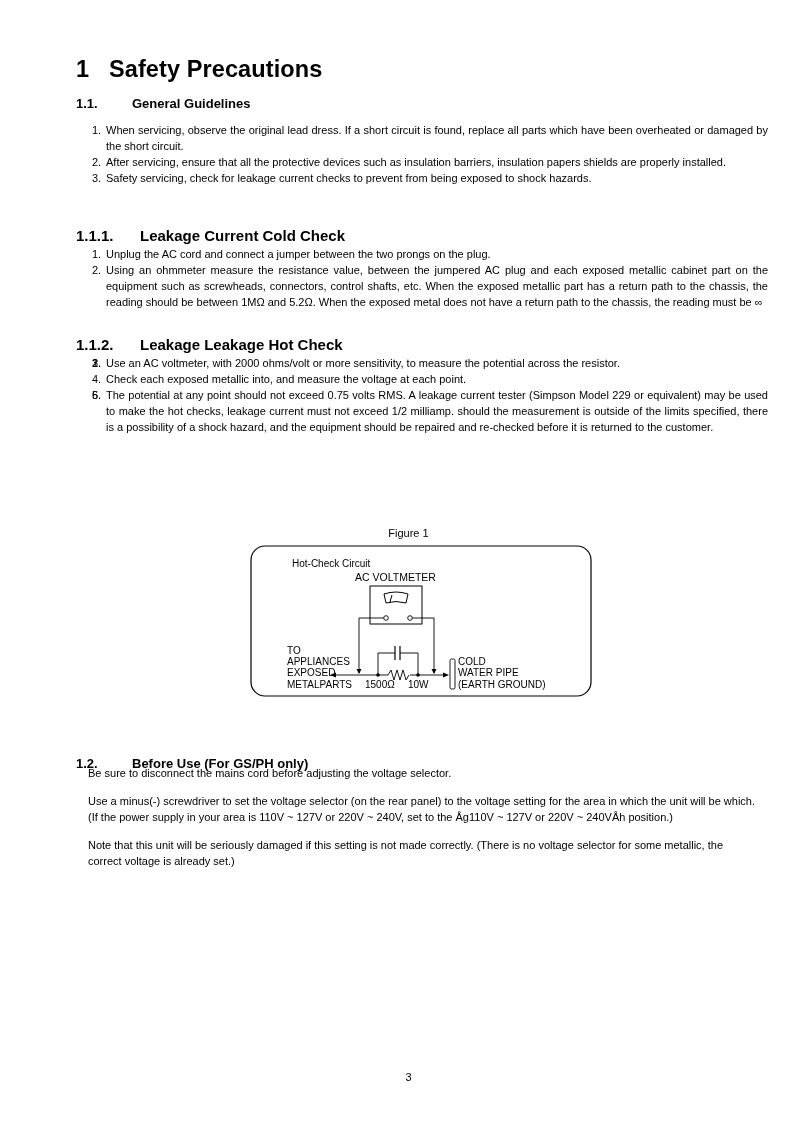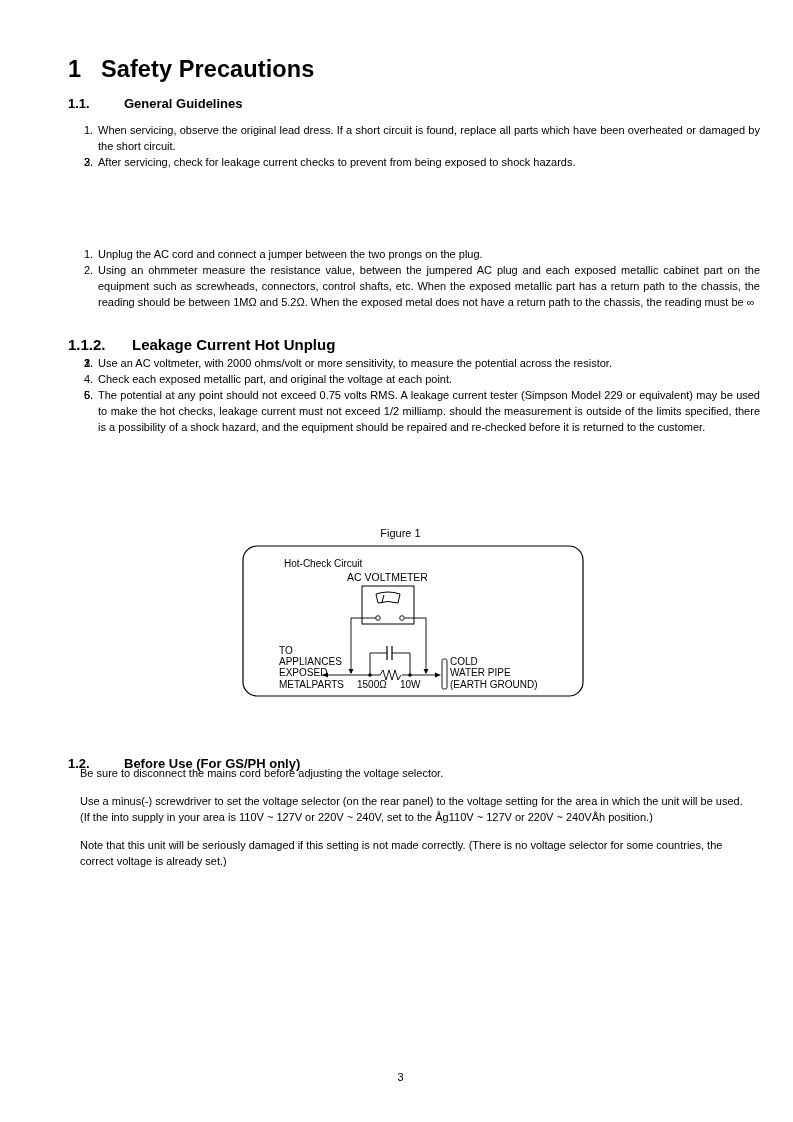--- a/index.html
+++ b/index.html
@@ -1,17 +1,17 @@
 <!DOCTYPE html>
 <html><head>
   <meta charset="utf-8">
   <style>
     html, body { margin: 0; padding: 0; background: #ffffff; }
     body { width: 793px; height: 1122px; position: relative; overflow: hidden; color: #000; font-family: "Liberation Sans", sans-serif; }
-    .page { position: absolute; left: 4px; top: 0; width: 716px; height: 1122px; border-radius: 31px; }
+    .page { position: absolute; left: 12px; top: 0; width: 716px; height: 1122px; border-radius: 31px; }
     .h1 { position: absolute; left: 64px; top: 56px; font-size: 23.5px; font-weight: bold; letter-spacing: 0.1px; }
     .h1 .num { display: inline-block; width: 33px; }
     .h2 { position: absolute; left: 64px; font-size: 13px; font-weight: bold; }
     .h2 .num { display: inline-block; width: 56px; }
     .h3 { position: absolute; left: 64px; font-size: 15px; font-weight: bold; }
     .h3 .num { display: inline-block; width: 64px; }
     ol.list { position: absolute; left: 80px; width: 676px; margin: 0; padding: 0; list-style: none; font-size: 11px; line-height: 16px; }
     ol.list li { position: relative; padding-left: 14px; text-align: justify; }
     ol.list li .n { position: absolute; left: 0; top: 0; }
     .para { position: absolute; left: 64px; width: 692px; font-size: 11px; line-height: 16px; }
@@ -28,37 +28,40 @@
 
   <div class="h1">
     <span class="num">1</span><span>Safety Precautions</span>
   </div>
 
   <div class="h2" style="top:96px;">
     <span class="num">1.1.</span><span>General Guidelines</span>
   </div>
   <ol class="list" style="top:122px;">
     <li><span class="n">1.</span><span>When servicing, observe the original lead dress. If a short circuit is found, replace all parts which have been overheated or damaged by the short circuit.</span></li>
-    <li><span class="n">2.</span></li>
-    <li><span class="n">3.</span><span>After servicing, check for leakage current checks to prevent from being exposed to shock hazards.</span></li>
+    <li><span class="n">2.</span><span>After servicing, ensure that all the protective devices such as insulation barriers, insulation papers shields are properly installed.</span></li>
+    <li><span class="n">3.</span><span>Safety servicing, check for leakage current checks to prevent from being exposed to shock hazards.</span></li>
   </ol>
 
+  <div class="h3" style="top:227px;">
+    <span class="num">1.1.1.</span><span>Leakage Current Cold Check</span>
+  </div>
   <ol class="list" style="top:246px;">
     <li><span class="n">1.</span><span>Unplug the AC cord and connect a jumper between the two prongs on the plug.</span></li>
     <li><span class="n">2.</span><span>Using an ohmmeter measure the resistance value, between the jumpered AC plug and each exposed metallic cabinet part on the equipment such as screwheads, connectors, control shafts, etc. When the exposed metallic part has a return path to the chassis, the reading should be between 1MΩ and 5.2Ω. When the exposed metal does not have a return path to the chassis, the reading must be ∞</span></li>
   </ol>
 
   <div class="h3" style="top:336px;">
-    <span class="num">1.1.2.</span><span>Leakage Current Hot Unplug</span>
+    <span class="num">1.1.2.</span><span>Leakage Leakage Hot Check</span>
   </div>
   <ol class="list" style="top:355px;">
     <li><span class="n">1.</span></li>
     <li><span class="n">2.</span></li>
     <li><span class="n">3.</span><span>Use an AC voltmeter, with 2000 ohms/volt or more sensitivity, to measure the potential across the resistor.</span></li>
-    <li><span class="n">4.</span><span>Check each exposed metallic part, and original the voltage at each point.</span></li>
+    <li><span class="n">4.</span><span>Check each exposed metallic into, and measure the voltage at each point.</span></li>
     <li><span class="n">5.</span></li>
     <li><span class="n">6.</span><span>The potential at any point should not exceed 0.75 volts RMS. A leakage current tester (Simpson Model 229 or equivalent) may be used to make the hot checks, leakage current must not exceed 1/2 milliamp. should the measurement is outside of the limits specified, there is a possibility of a shock hazard, and the equipment should be repaired and re-checked before it is returned to the customer.</span></li>
   </ol>
 
   <div class="fig-caption">Figure 1</div>
   <svg class="figure" viewBox="0 0 342 152">
     <rect x="1" y="1" width="340" height="150" rx="14" ry="14" fill="#fff" stroke="#000" stroke-width="1.2"></rect>
     <text x="42" y="22" font-size="10">Hot-Check Circuit</text>
     <text x="105" y="36" font-size="10.5">AC VOLTMETER</text>
 
@@ -104,18 +107,18 @@
       <tspan x="208" y="131">WATER PIPE</tspan>
       <tspan x="208" y="143">(EARTH GROUND)</tspan>
     </text>
   </svg>
 
   <div class="h2" style="top:728px;margin-top:28px;">
     <span class="num">1.2.</span><span>Before Use (For GS/PH only)</span>
   </div>
   <div class="para" style="top:753px;">
     <p>Be sure to disconnect the mains cord before adjusting the voltage selector.</p>
-    <p>Use a minus(-) screwdriver to set the voltage selector (on the rear panel) to the voltage setting for the area in which the unit will be used. (If the into supply in your area is 110V ~ 127V or 220V ~ 240V, set to the Åg110V ~ 127V or 220V ~ 240VÅh position.)</p>
-    <p>Note that this unit will be seriously damaged if this setting is not made correctly. (There is no voltage selector for some countries, the correct voltage is already set.)</p>
+    <p>Use a minus(-) screwdriver to set the voltage selector (on the rear panel) to the voltage setting for the area in which the unit will be which. (If the power supply in your area is 110V ~ 127V or 220V ~ 240V, set to the Åg110V ~ 127V or 220V ~ 240VÅh position.)</p>
+    <p>Note that this unit will be seriously damaged if this setting is not made correctly. (There is no voltage selector for some metallic, the correct voltage is already set.)</p>
   </div>
 
   <div class="pagenum">3</div>
 </div>
 
 </body></html>

